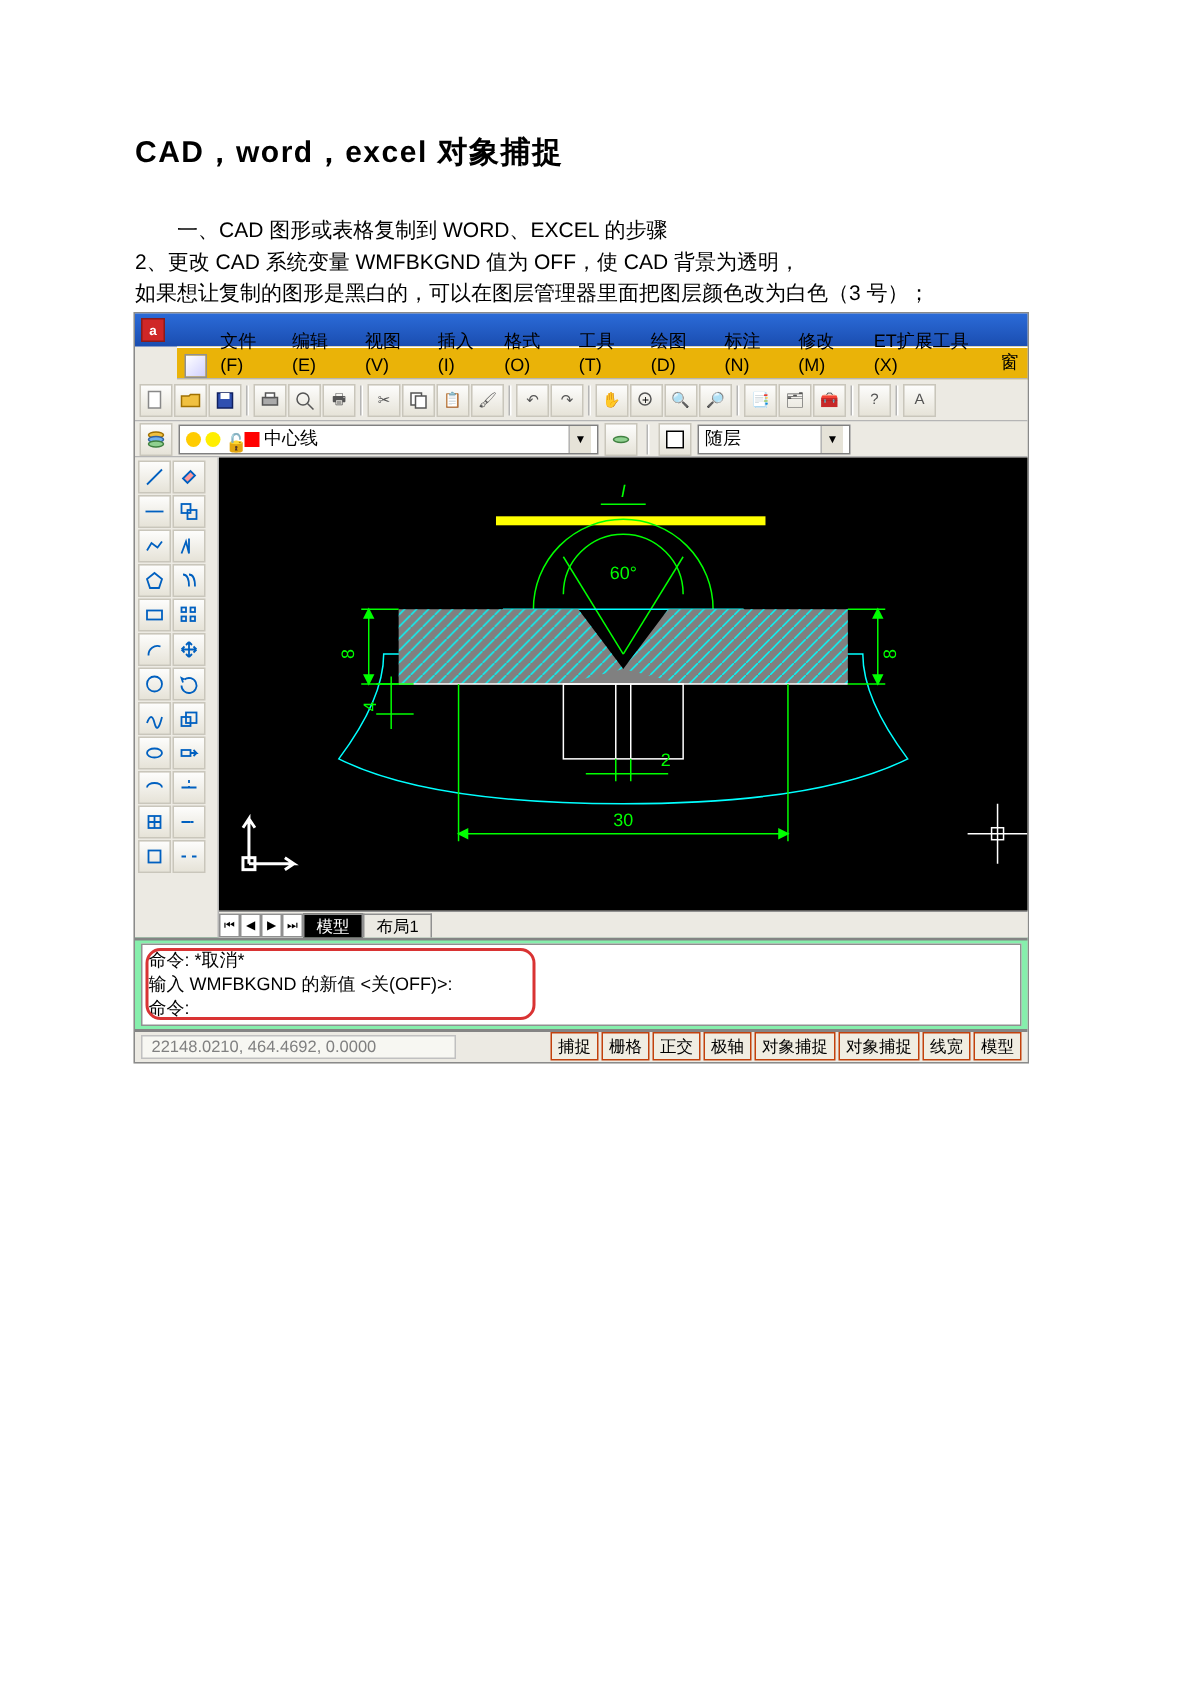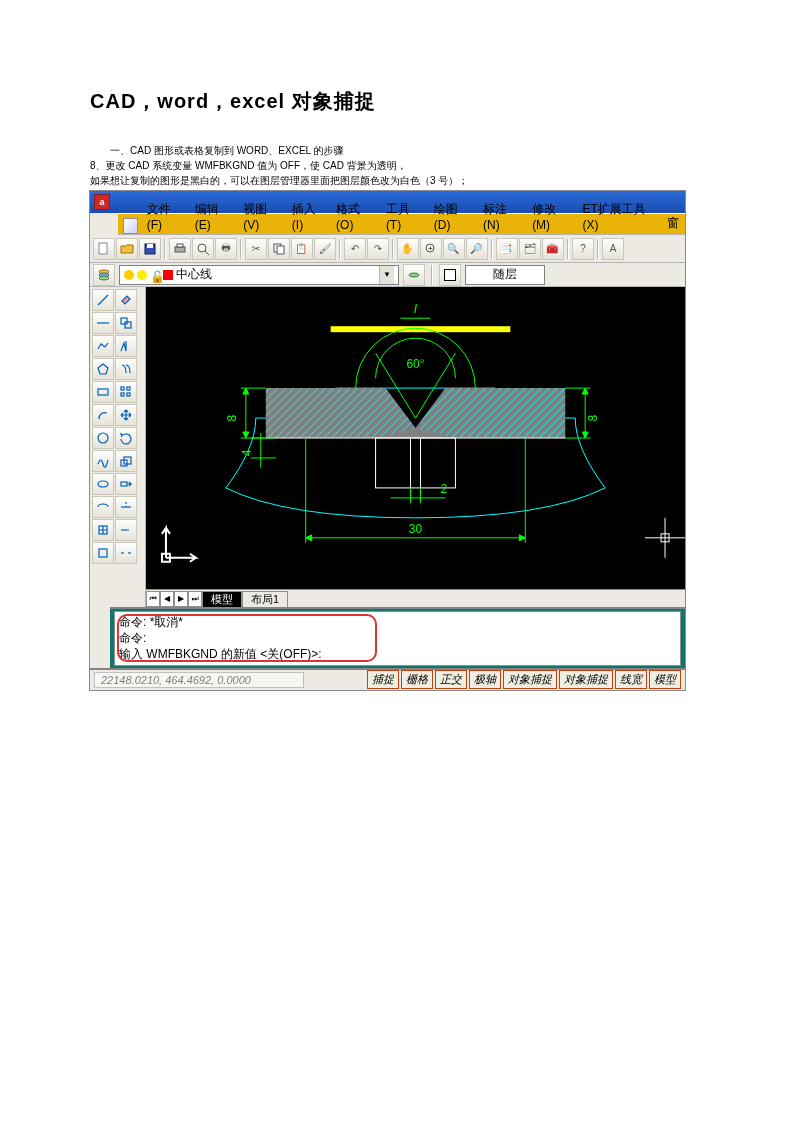--- a/index.html
+++ b/index.html
@@ -1,67 +1,67 @@
 <!DOCTYPE html>
 <html><head>
 <meta charset="utf-8">
 <style>
   * { box-sizing: border-box; margin: 0; padding: 0; }
   body { width: 793px; height: 1122px; background: #fff; font-family: SimSun, "Microsoft YaHei", sans-serif; color: #000; padding: 88px 90px 0 90px; }
   .doc-title { font-size: 20px; font-weight: bold; margin-bottom: 28px; letter-spacing: 1px; }
-  .para { font-size: 10px; line-height: 1.5; margin: 0; }
+  .para { font-size: 14px; line-height: 1.5; margin: 0; }
   .para.indent-1 { text-indent: 2em; }
   .app-shot { width: 597px; margin-top: 2px; margin-left: -1px; border: 1px solid #8a8a8a; font-family: Tahoma, SimSun, sans-serif; font-size: 11px; background: #eceae3; }
   .titlebar { background: linear-gradient(to bottom, #2b6bd8 0%, #1a4db0 100%); color: #fff; height: 22px; display: flex; align-items: center; padding: 0 4px; font-weight: bold; gap: 4px; }
   .app-icon { width: 16px; height: 16px; background: #cf2727; display: inline-block; border: 1px solid #8a1b1b; font-size: 9px; text-align: center; line-height: 14px; color: #fff; }
   .menubar { background: #eab308; border-top: 1px solid #fff; border-bottom: 1px solid #b5b5b5; display: flex; align-items: flex-end; height: 22px; padding-left: 2px; margin-left: 28px; }
   .doc-icon { width: 16px; height: 16px; border: 1px solid #909090; background: linear-gradient(135deg, #fff, #d0d0ff); margin: 0 3px; }
   .menu-item { padding: 2px 6px; font-size: 12px; cursor: default; }
   .toolbar { background: #eceae3; border-bottom: 1px solid #b5b5b5; display: flex; align-items: center; height: 28px; padding: 0 3px; gap: 1px; overflow: hidden; }
   .tbtn { width: 22px; height: 22px; border: 1px solid #c9c6bb; background: linear-gradient(to bottom, #fdfdfc, #e6e3d8); display: inline-flex; align-items: center; justify-content: center; font-size: 10px; color: #555; }
   .tbtn svg { width: 14px; height: 14px; }
   .sep { width: 2px; height: 20px; border-left: 1px solid #b5b5b5; border-right: 1px solid #fff; margin: 0 2px; }
   .layer-row { background: #eceae3; border-bottom: 1px solid #b5b5b5; display: flex; align-items: center; height: 24px; padding: 0 3px; gap: 4px; overflow: hidden; }
   .layer-sel { background: #fff; border: 1px solid #808080; height: 20px; display: flex; align-items: center; padding: 0 4px; font-size: 12px; gap: 3px; }
   .layer-sel.long { width: 280px; }
-  .layer-sel.short { width: 80px; flex-direction: column; }
+  .layer-sel.short { width: 102px; }
   .dd-arrow { margin-left: auto; width: 15px; height: 18px; background: #e6e3d8; border-left: 1px solid #b5b5b5; text-align: center; font-size: 8px; line-height: 18px; }
   .main-area { display: flex; height: 320px; background: #eceae3; }
   .left-palette { width: 56px; display: flex; flex-wrap: wrap; align-content: flex-start; gap: 1px; padding: 2px; border-right: 1px solid #b5b5b5; }
   .pbtn { width: 22px; height: 22px; border: 1px solid #c9c6bb; background: linear-gradient(to bottom, #fdfdfc, #e6e3d8); display: flex; align-items: center; justify-content: center; }
   .pbtn svg { width: 14px; height: 14px; stroke: #0060c0; fill: none; stroke-width: 1.2; }
   .canvas-wrap { flex: 1; display: flex; flex-direction: column; }
   .canvas { flex: 1; background: #000; position: relative; overflow: hidden; }
   .tabs { height: 18px; background: #eceae3; border-top: 1px solid #909090; display: flex; align-items: center; font-size: 11px; }
   .tab-nav { width: 14px; height: 16px; border: 1px solid #909090; background: #fff; text-align: center; font-size: 8px; line-height: 14px; }
   .tab { padding: 0 8px; border: 1px solid #909090; border-bottom: none; margin-top: 1px; }
   .tab.active { background: #000; color: #fff; }
-  .cmd-area { border-top: 2px solid #848484; background: #0f766e; padding: 2px 4px; margin-left: 20px; }
+  .cmd-area { border-top: 2px solid #848484; background: #86efac; padding: 2px 4px; }
   .cmd-lines { background: #fff; border: 1px solid #909090; padding: 2px 4px; font-size: 12px; line-height: 1.35; position: relative; }
   .cmd-lines .highlight { position: absolute; border: 2px solid #d93333; border-radius: 10px; left: 2px; top: 2px; width: 260px; height: 48px; pointer-events: none; }
-  .status { border-top: 2px solid #848484; background: #eceae3; display: flex; align-items: center; height: 22px; padding: 0 4px; gap: 2px; font-size: 11px; font-style: italic; }
+  .status { border-top: 2px solid #848484; background: #eceae3; display: flex; align-items: center; height: 22px; padding: 0 4px; gap: 2px; font-size: 11px; }
   .coord { background: #f7f7f2; border: 1px solid #c0c0c0; padding: 1px 6px; color: #808080; width: 210px; }
   .sbtn { border: 1px solid #c2410c; background: #f0ede2; padding: 1px 4px; font-size: 11px; }
   .mini-ico { width: 10px; height: 10px; display: inline-block; }
   
   .canvas svg { width: 100%; height: 100%; }
   .dim-txt { fill: #0f0; font-size: 12px; font-family: Arial; }
   .green-stroke { stroke: #0f0; stroke-width: 1; fill: none; }
   .cyan-stroke { stroke: #0ff; stroke-width: 1; fill: none; }
   .yellow-fill { fill: #ff0; }
   .gray-fill { fill: #808080; }
   .hatch { fill: url(#hatch); }
 </style>
 </head>
 <body>
 
 <div class="doc-title">CAD，word，excel 对象捕捉</div>
 
 <p class="para indent-1">一、CAD 图形或表格复制到 WORD、EXCEL 的步骤</p>
-<p class="para">8、更改 CAD 系统变量 WMFBKGND 值为 OFF，使 CAD 背景为透明，</p>
+<p class="para">2、更改 CAD 系统变量 WMFBKGND 值为 OFF，使 CAD 背景为透明，</p>
 <p class="para">如果想让复制的图形是黑白的，可以在图层管理器里面把图层颜色改为白色（3 号）；</p>
 
 <div class="app-shot">
 
   <div class="titlebar">
     <span class="app-icon">a</span>
   </div>
 
   <div class="menubar">
     <span class="doc-icon"></span>
@@ -404,22 +404,22 @@
         <span class="tab active">模型</span>
         <span class="tab">布局1</span>
       </div>
     </div>
   </div>
 
   <div class="cmd-area">
     <div class="cmd-lines">
       <div class="highlight"></div>
       <div>命令: *取消*</div>
+      <div>输入 WMFBKGND 的新值 &lt;关(OFF)&gt;:</div>
       <div>命令:</div>
-      <div>输入 WMFBKGND 的新值 &lt;关(OFF)&gt;:</div>
     </div>
   </div>
 
   <div class="status">
     <span class="coord">22148.0210, 464.4692, 0.0000</span>
     <span style="flex:1"></span>
     <span class="sbtn">捕捉</span>
     <span class="sbtn">栅格</span>
     <span class="sbtn">正交</span>
     <span class="sbtn">极轴</span>

